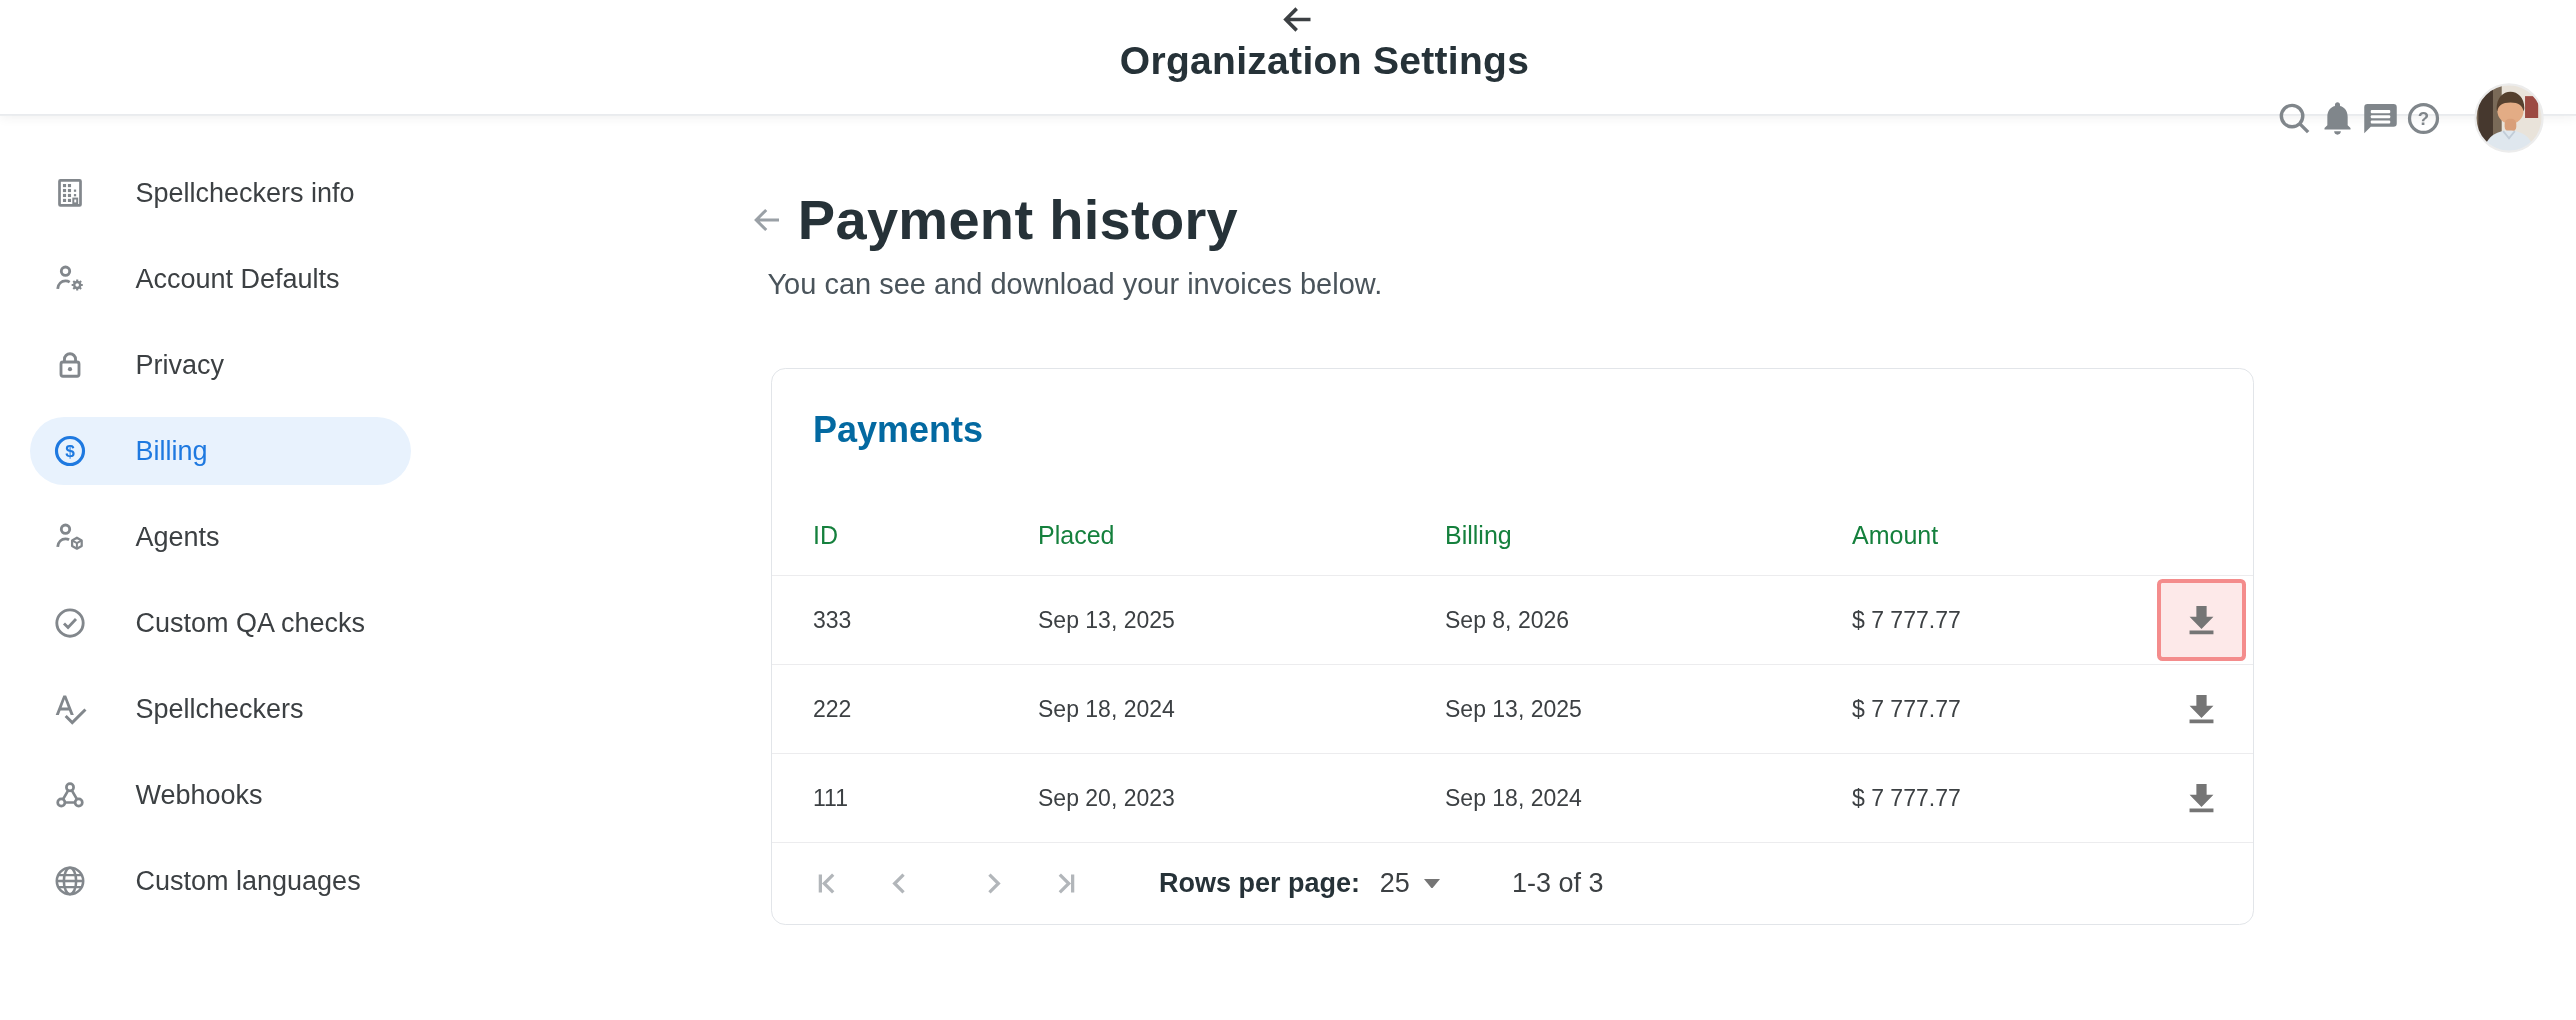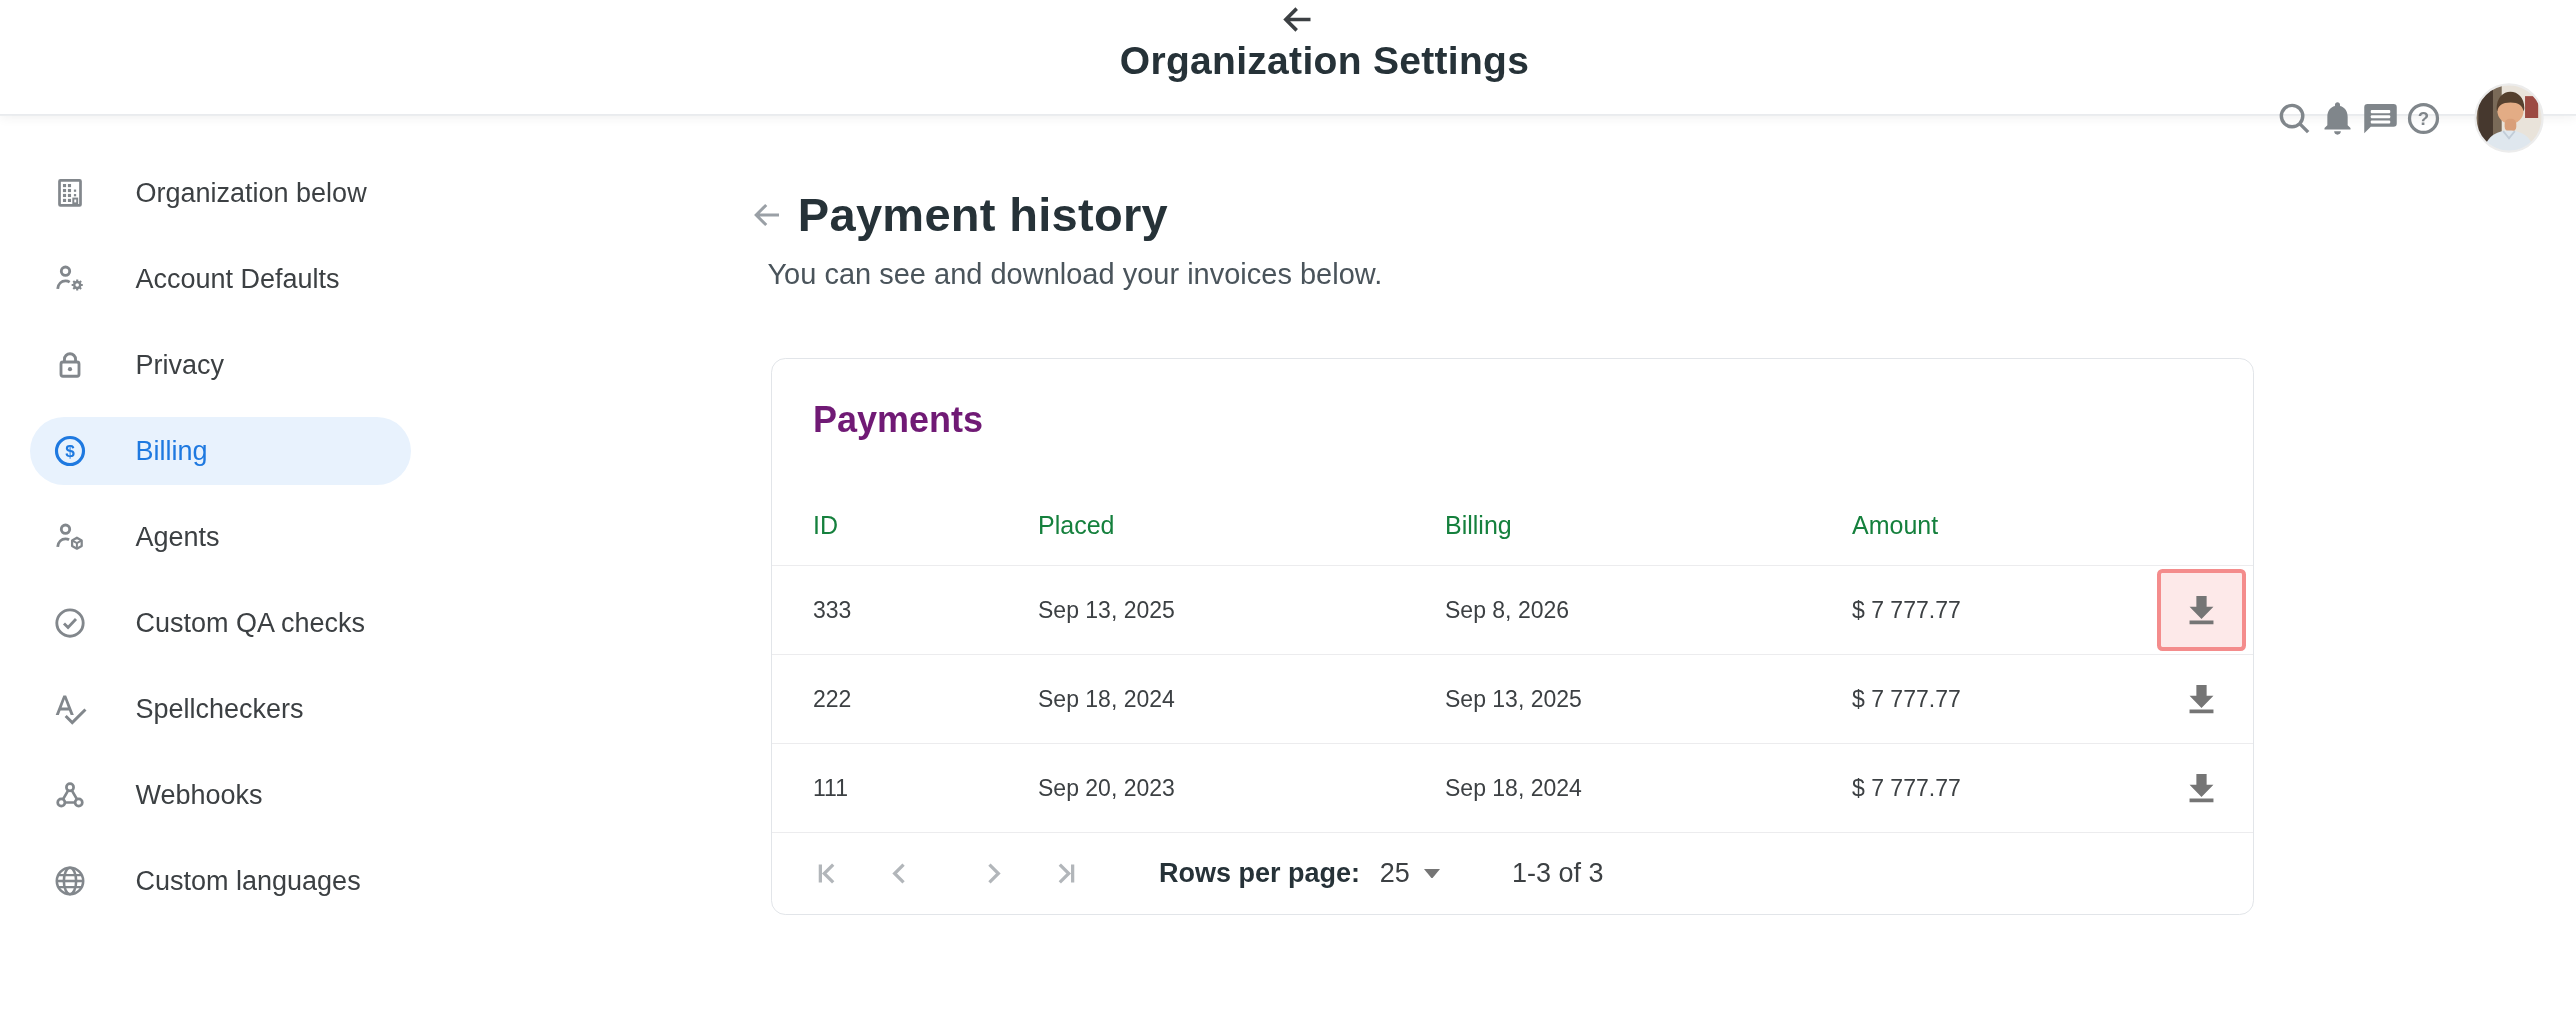--- a/index.html
+++ b/index.html
@@ -29,27 +29,27 @@
               border-radius:34px; padding-left:21.5px; cursor:pointer; }
   .nav-icon { width:36px; height:36px; flex:none; display:flex; align-items:center; justify-content:center; }
   .nav-label { margin-left:48px; font-size:27px; font-weight:500; color:#3c4043; white-space:nowrap; }
   .nav-item.active { background:#e8f2fd; }
   .nav-item.active .nav-label { color:#1e79e0; }
 
   
   .main { flex:1; }
   .content { margin-left:280px; padding-top:73px; }
   .heading-row { display:flex; align-items:center; }
-  .page-heading { font-size:47px; font-weight:700; color:#263238; margin-left:9.8px; letter-spacing:0.3px; }
+  .page-heading { font-size:56px; font-weight:700; color:#263238; margin-left:9.8px; letter-spacing:0.3px; }
   .subtitle { margin:16px 0 0 22.4px; font-size:29px; color:#4a545b; }
 
   
   .card { width:1483px; margin:67px 0 0 26px; background:#fff;
           border:1.8px solid #e2e5e9; border-radius:14.3px; overflow:hidden; }
-  .card-title { font-size:36px; font-weight:700; color:#701a75; padding:39px 0 0 41px; line-height:43px; }
+  .card-title { font-size:36px; font-weight:700; color:#0369a1; padding:39px 0 0 41px; line-height:43px; }
   .thead { display:flex; align-items:flex-end; height:124px; padding:0 7.2px 25px 41px; }
   .th { font-size:25px; color:#15803d; }
   .trow { display:flex; align-items:center; height:89px; padding:0 7.2px 0 41px; border-top:1.8px solid #ececee; }
   .td { font-size:23px; color:#3c4043; }
   .col-id     { width:225px; flex:none; }
   .col-placed { width:407px; flex:none; }
   .col-expires{ width:407px; flex:none; }
   .col-amount { flex:1; }
   .col-action { width:93px; flex:none; display:flex; justify-content:flex-end; }
   .dl-btn { width:89px; height:82px; border:none; background:transparent; border-radius:5.4px;
@@ -155,21 +155,21 @@
               <rect x="7.3" y="12.6" width="2.1" height="2.1"></rect>
               <rect x="10.6" y="12.6" width="2.1" height="2.1"></rect>
               <rect x="7.3" y="15.9" width="2.1" height="2.1"></rect>
               <rect x="10.6" y="15.9" width="2.1" height="2.1"></rect>
               <rect x="14.6" y="9.7" width="1.5" height="1.5"></rect>
               <rect x="14.6" y="12.7" width="1.5" height="1.5"></rect>
             </g>
             <rect x="14.2" y="15.7" width="2.6" height="3.2" fill="none" stroke="#82878c" stroke-width="1.3"></rect>
           </svg>
       </span>
-      <span class="nav-label">Organization below</span>
+      <span class="nav-label">Spellcheckers info</span>
     </div>
 
     <div class="nav-item">
       <span class="nav-icon">
         <svg width="36" height="36" viewBox="0 0 24 24" fill="none" stroke="#82878c">
             <circle cx="9" cy="6.8" r="2.8" stroke-width="1.9"></circle>
             <path d="M3.8 18.6c.3-3.5 2.6-5.3 5.2-5.3 1 0 2 .3 2.8.8" stroke-width="1.9"></path>
             <circle cx="16.8" cy="16" r="2" stroke-width="1.6"></circle>
             <path d="M16.8 12.3v1.2M16.8 18.5v1.2M13.1 16h1.2M20.5 16h-1.2M14.2 13.4l.9.9M18.5 17.7l.9.9M19.4 13.4l-.9.9M15.1 17.7l-.9.9" stroke-width="1.4"></path>
           </svg>

